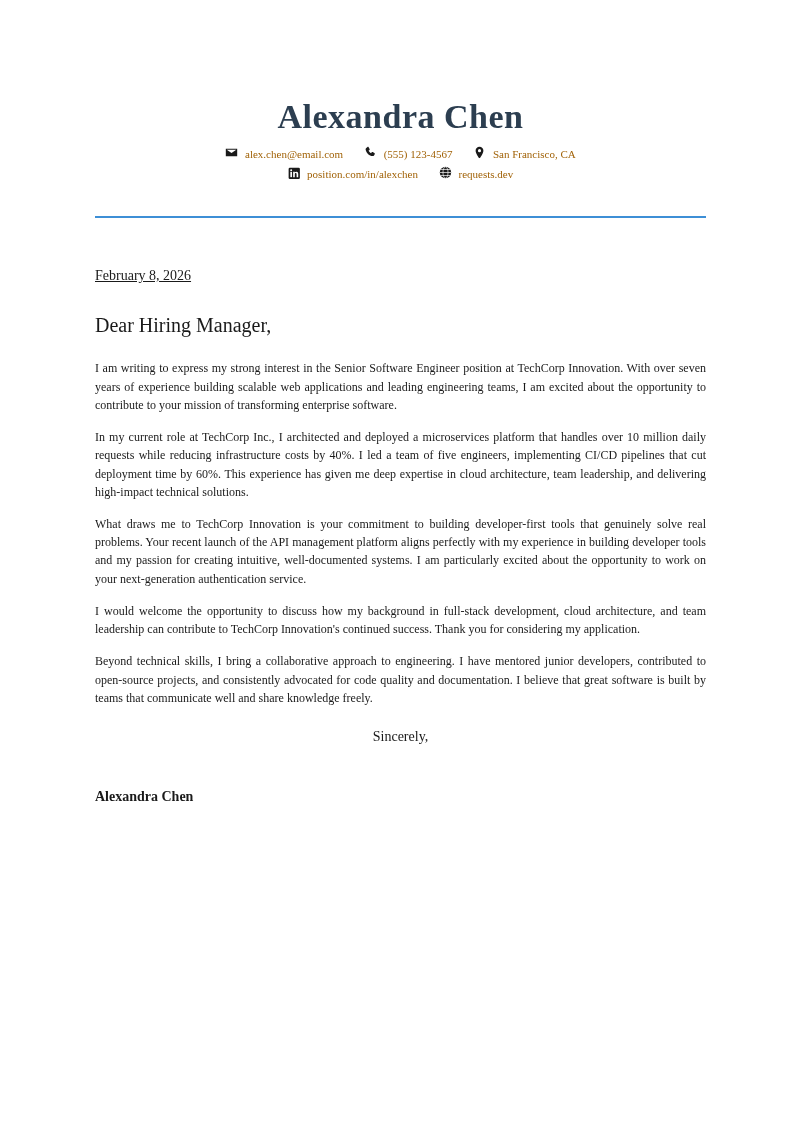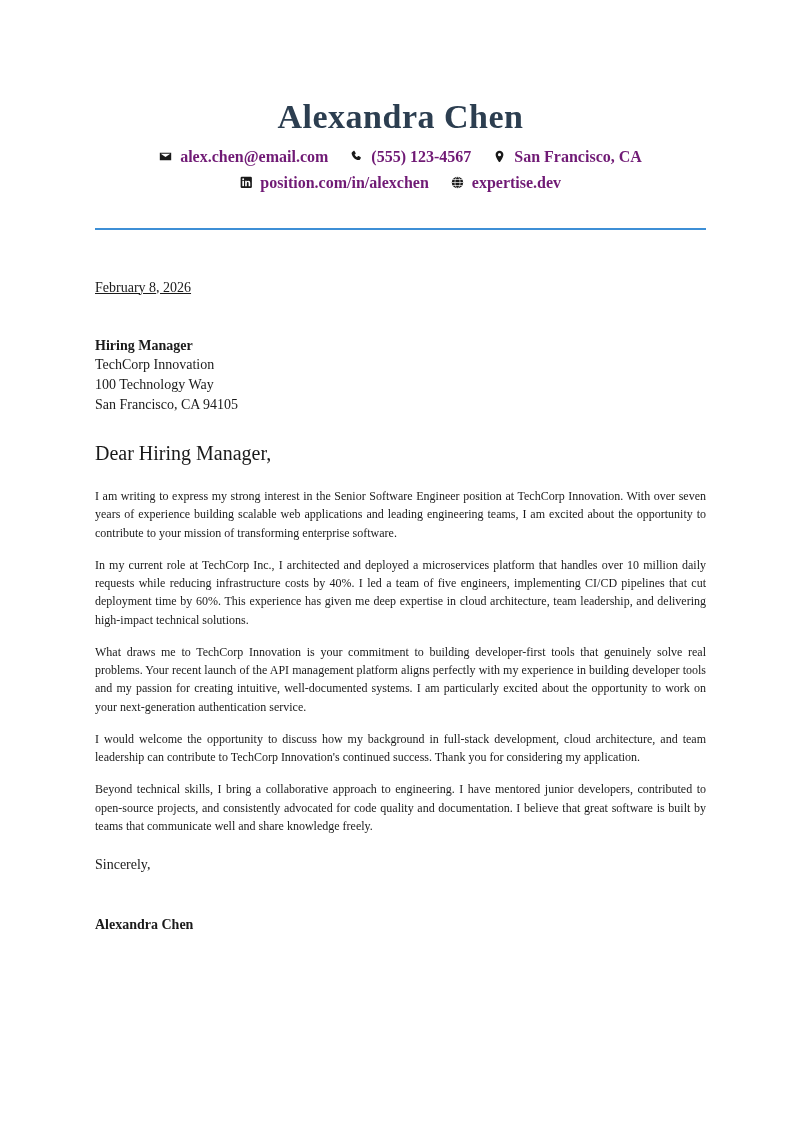--- a/index.html
+++ b/index.html
@@ -33,25 +33,24 @@
   .name {
     font-size: 34px;
     font-weight: bold;
     letter-spacing: 0.5px;
     color: #2c3e50;
     line-height: 1.1;
     margin: 0;
   }
   .contact-line {
     margin-top: 11px;
-    font-size: 16px;
-    color: #701a75;
+    font-size: 11px;
+    color: #a16207;
     line-height: 1.35;
     white-space: nowrap;
-    font-weight: bold;
   }
   .contact-line.second {
     margin-top: 4px;
   }
   .contact-item {
     display: inline-block;
     white-space: nowrap;
     margin: 0 9px;
   }
   .contact-item .ico {
@@ -104,20 +103,21 @@
     margin: 0 0 14px 0;
     hyphens: auto;
     -webkit-hyphens: auto;
   }
   .para:last-child {
     margin-bottom: 0;
   }
   .closing {
     margin-top: 22px;
     font-size: 14px;
+    text-align: center;
   }
   .signature {
     margin-top: 44px;
     font-size: 14px;
     font-weight: bold;
   }
 </style>
 </head>
 <body>
 
@@ -174,35 +174,29 @@
             <svg width="13" height="13" viewBox="0 0 16 16" aria-hidden="true">
               <circle cx="8" cy="8" r="7" fill="#1a1a1a"></circle>
               <g stroke="#ffffff" stroke-width="0.85" fill="none">
                 <ellipse cx="8" cy="8" rx="3.1" ry="7"></ellipse>
                 <line x1="1.1" y1="8" x2="14.9" y2="8"></line>
                 <line x1="2.1" y1="4.3" x2="13.9" y2="4.3"></line>
                 <line x1="2.1" y1="11.7" x2="13.9" y2="11.7"></line>
               </g>
             </svg>
           </span>
-          <span class="txt">expertise.dev</span>
+          <span class="txt">requests.dev</span>
         </span>
       </div>
 
       <div class="rule"></div>
     </div>
 
     <div class="date">February 8, 2026</div>
 
-    <div class="recipient">
-      <div class="recip-name">Hiring Manager</div>
-      <div>TechCorp Innovation</div>
-      <div>100 Technology Way</div>
-      <div>San Francisco, CA 94105</div>
-    </div>
 
     <div class="salutation">Dear Hiring Manager,</div>
 
     <div class="body-paras">
       <p class="para">I am writing to express my strong interest in the Senior Software Engineer position at TechCorp Innovation. With over seven years of experience building scalable web applications and leading engineering teams, I am excited about the opportunity to contribute to your mission of transforming enterprise software.</p>
       <p class="para">In my current role at TechCorp Inc., I architected and deployed a microservices platform that handles over 10 million daily requests while reducing infrastructure costs by 40%. I led a team of five engineers, implementing CI/CD pipelines that cut deployment time by 60%. This experience has given me deep expertise in cloud architecture, team leadership, and delivering high-impact technical solutions.</p>
       <p class="para">What draws me to TechCorp Innovation is your commitment to building developer-first tools that genuinely solve real problems. Your recent launch of the API management platform aligns perfectly with my experience in building developer tools and my passion for creating intuitive, well-documented systems. I am particularly excited about the opportunity to work on your next-generation authentication service.</p>
       <p class="para">I would welcome the opportunity to discuss how my background in full-stack development, cloud architecture, and team leadership can contribute to TechCorp Innovation's continued success. Thank you for considering my application.</p>
       <p class="para">Beyond technical skills, I bring a collaborative approach to engineering. I have mentored junior developers, contributed to open-source projects, and consistently advocated for code quality and documentation. I believe that great software is built by teams that communicate well and share knowledge freely.</p>
     </div>

